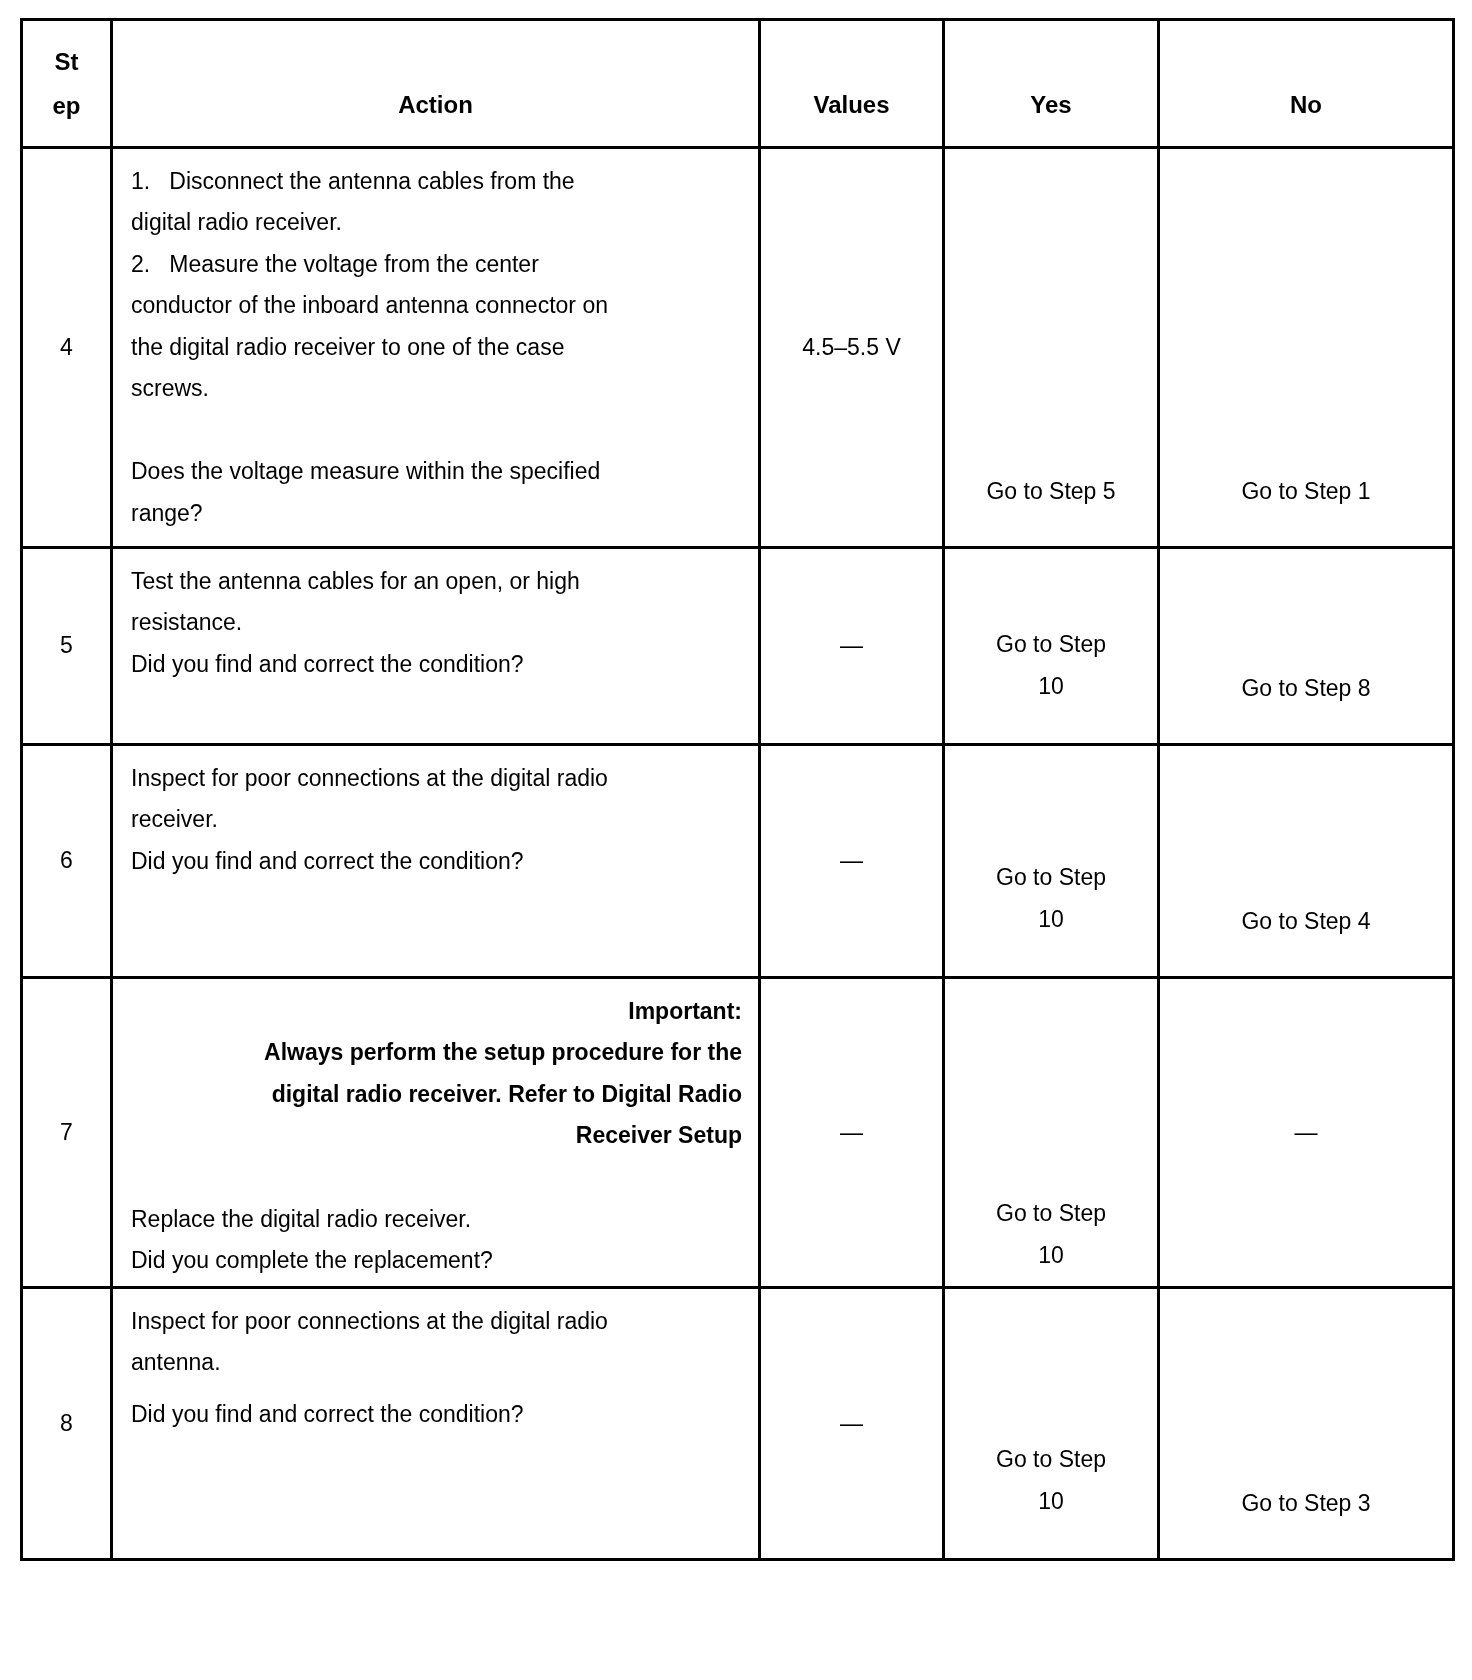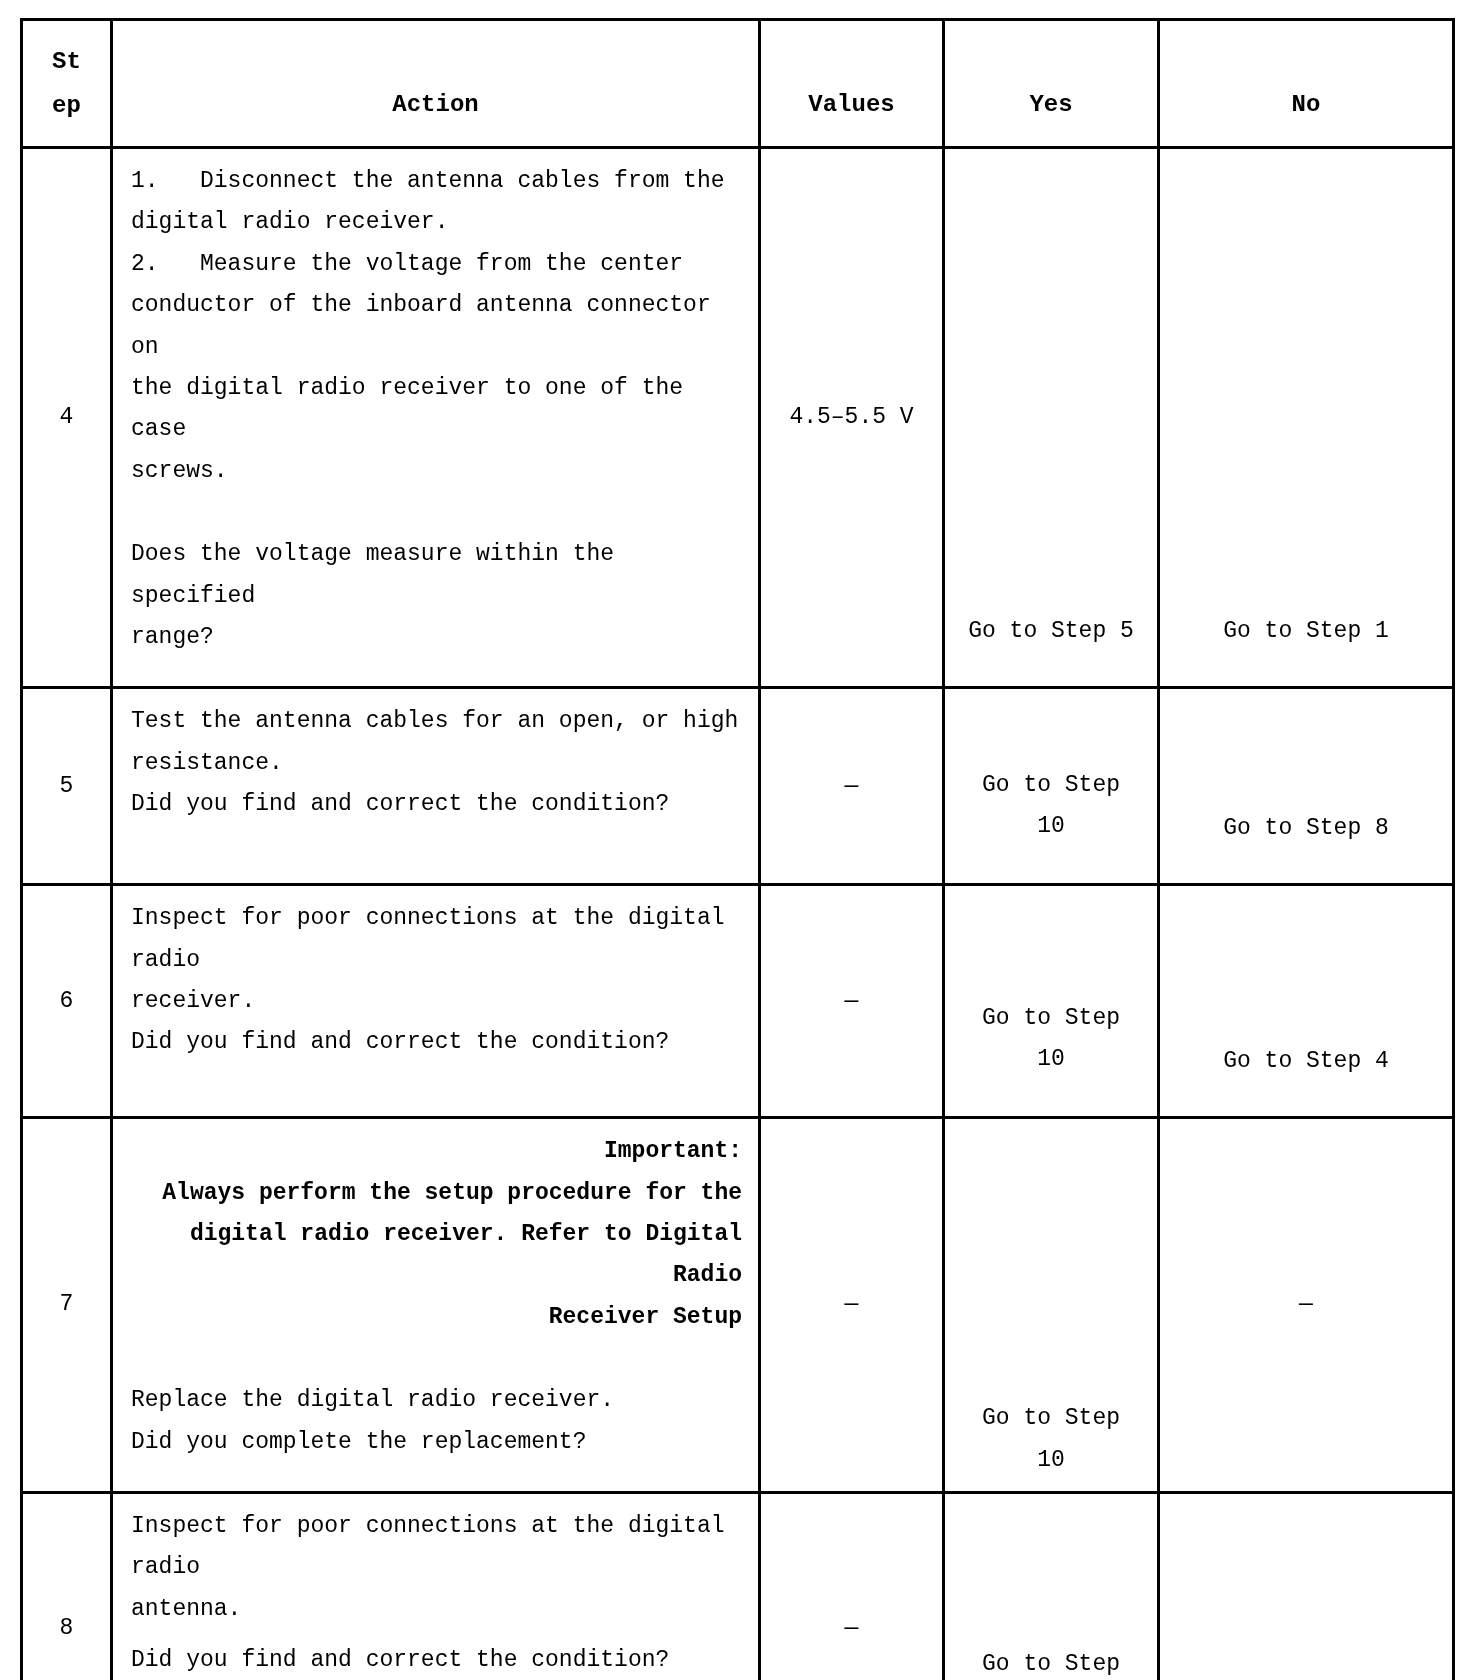--- a/index.html
+++ b/index.html
@@ -7,21 +7,20 @@
     padding: 0;
     background: #ffffff;
     font-family: "Liberation Sans", "DejaVu Sans", sans-serif;
     color: #000000;
   }
   .page {
     position: relative;
     width: 1192px;
     height: 1680px;
     background: #ffffff;
-    font-family: Liberation Mono, monospace;
   }
   table.diag {
     position: absolute;
     left: 20px;
     top: 18px;
     border-collapse: collapse;
     table-layout: fixed;
     width: 1432px;
     background: #ffffff;
   }
@@ -47,21 +46,21 @@
   th.h-col {
     vertical-align: bottom;
     padding-bottom: 20px;
   }
   td.c-step {
     text-align: center;
     vertical-align: middle;
   }
   td.c-action {
     vertical-align: top;
-    padding: 12px 16px 28px 18px;
+    padding: 12px 16px 0 18px;
     text-align: left;
   }
   td.c-action p.para {
     margin: 0;
     white-space: pre-wrap;
   }
   td.c-action p.gap {
     margin-top: 42px;
   }
   td.c-action p.gap-sm {

